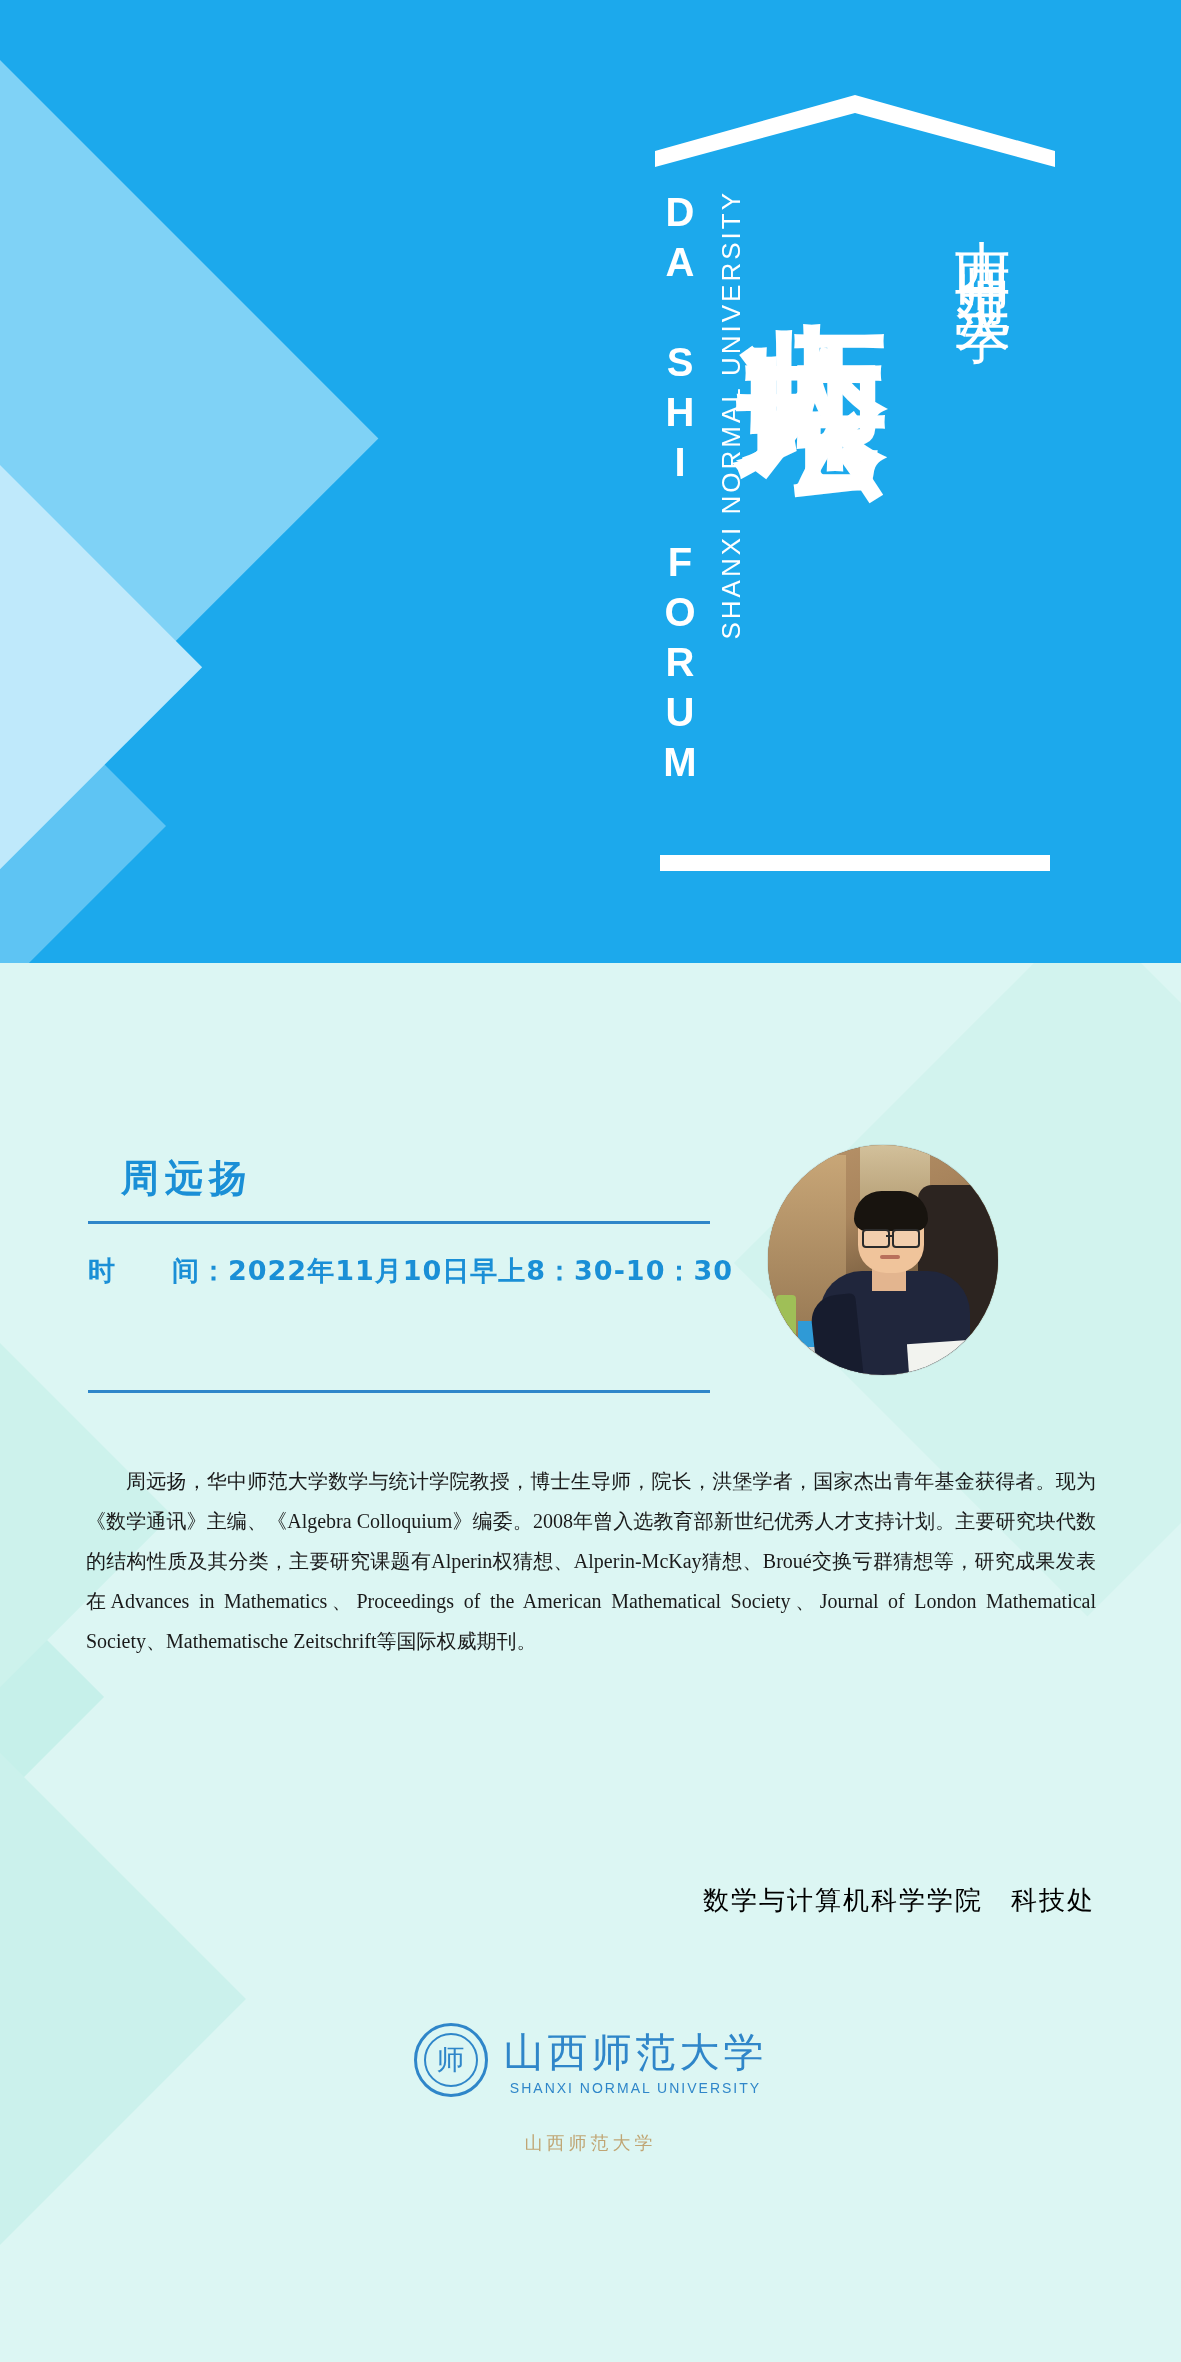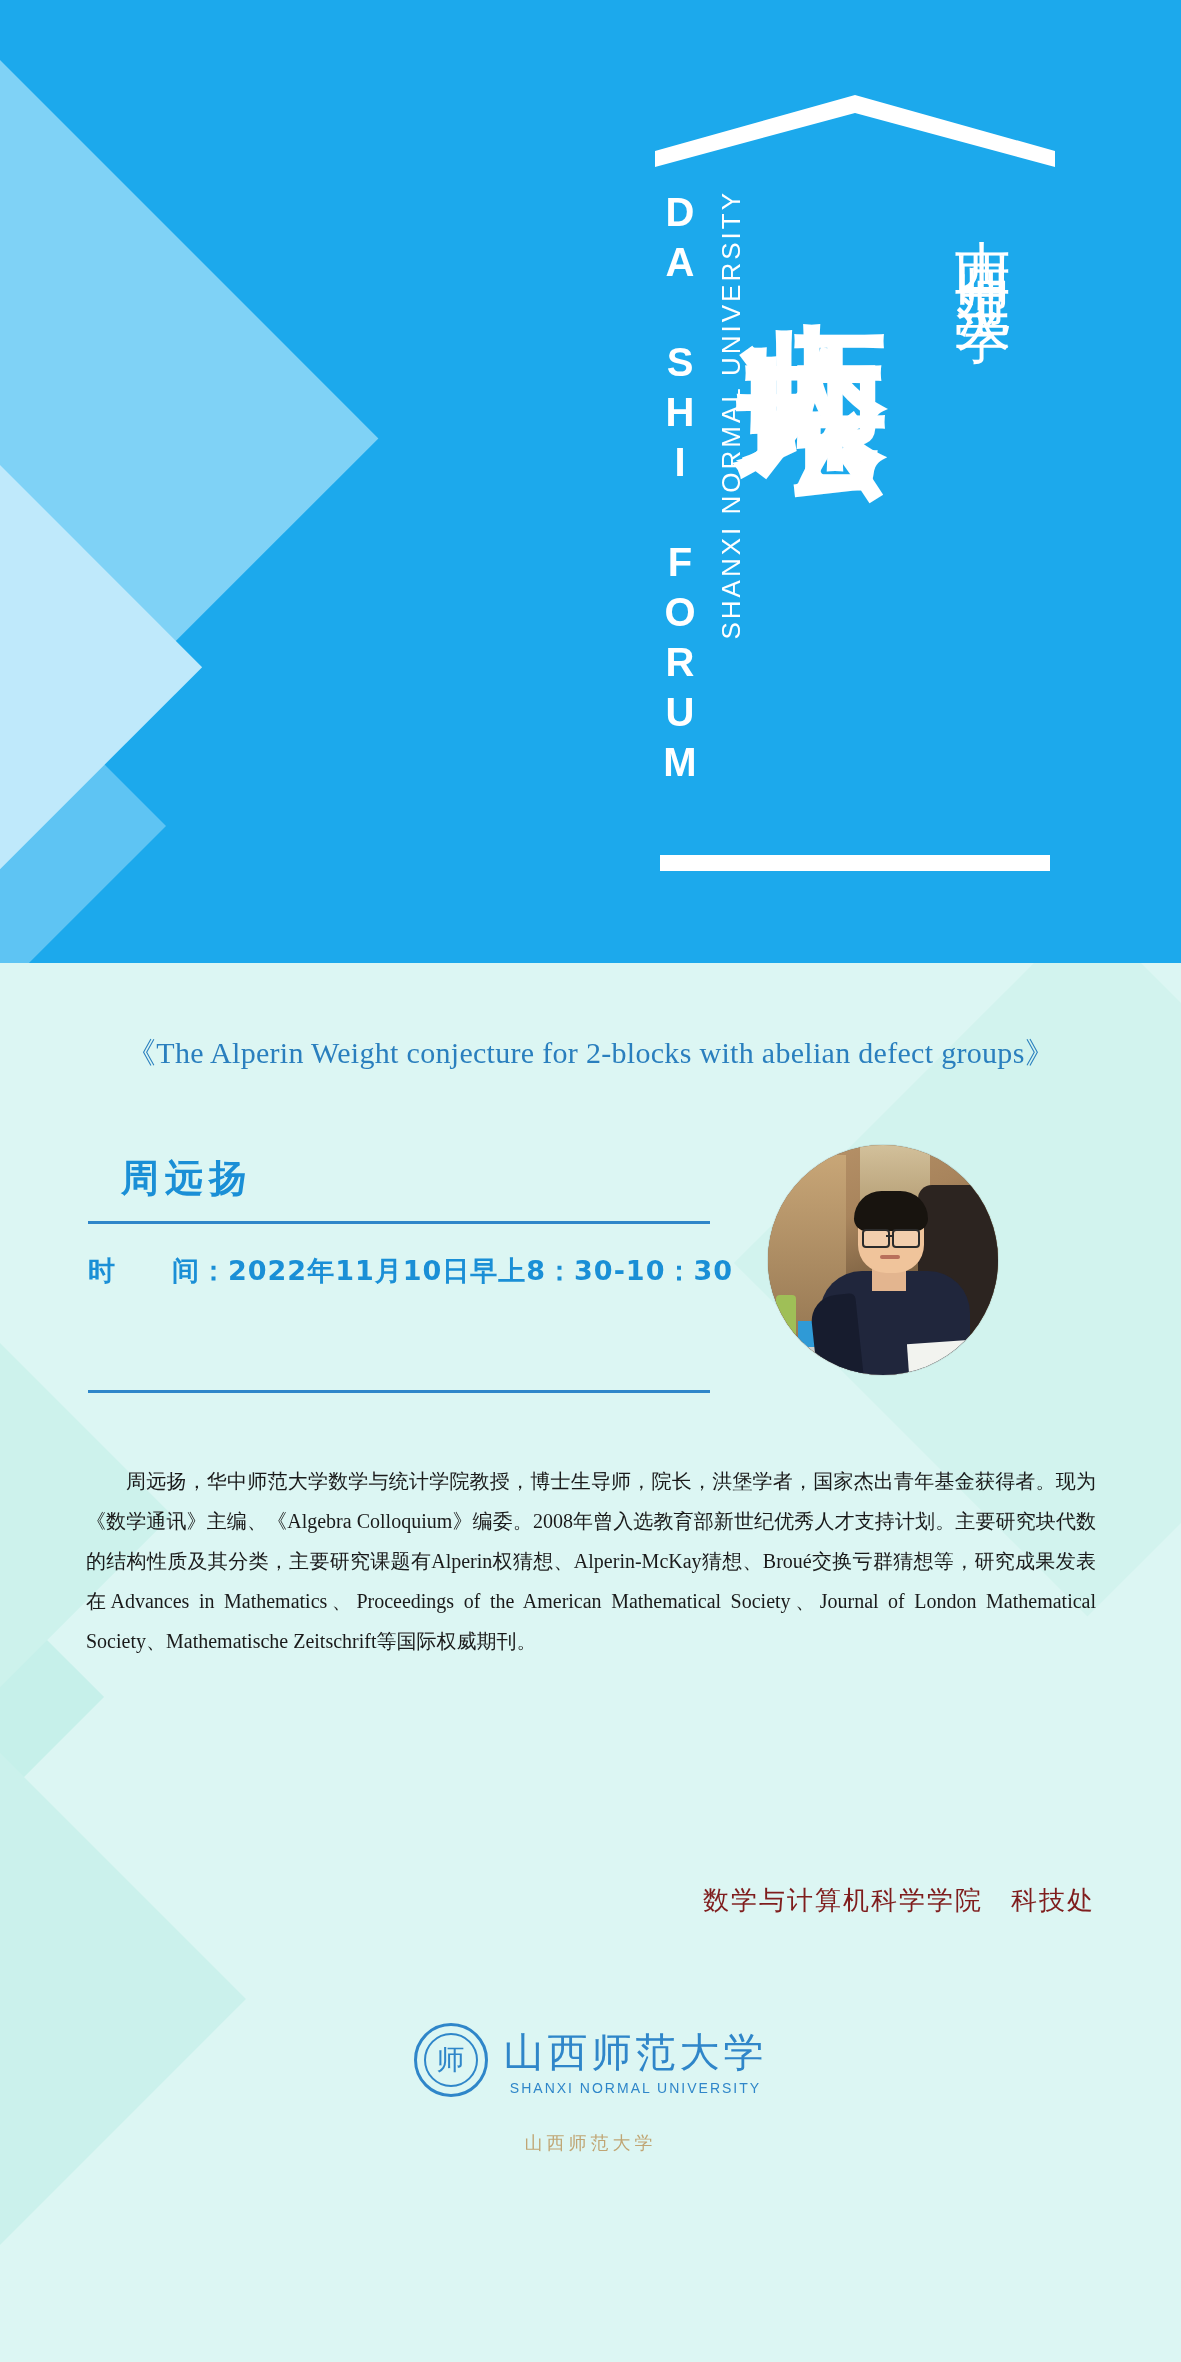--- a/index.html
+++ b/index.html
@@ -320,21 +320,21 @@
     line-height: 2.0;
     text-align: justify;
     text-indent: 2em;
     text-justify: inter-character;
   }
 
   .org-line {
     position: absolute;
     right: 86px;
     top: 920px;
-    color: #7f1d1d;
+    color: #000000;
     font-family: "DejaVu Sans", "Liberation Sans", sans-serif;
     font-size: 26px;
     letter-spacing: 2px;
     margin-left: 16px;
   }
 
   
   .footer {
     position: absolute;
     left: 0;
@@ -421,21 +421,20 @@
 
     <div class="baseline-bar"></div>
   </div>
 
   <div class="body-area">
     <div class="body-wedge-a"></div>
     <div class="body-wedge-b"></div>
     <div class="body-wedge-c"></div>
     <div class="body-wedge-d"></div>
 
-    <div class="talk-title">《The Alperin Weight conjecture for 2-blocks with abelian defect groups》</div>
 
     <div class="speaker-name">周远扬</div>
 
     <div class="rule rule-top"></div>
     <div class="meta-line meta-time">时　　间：2022年11月10日早上8：30-10：30</div>
     <div class="rule rule-bottom"></div>
 
     <div class="portrait">
       <div class="p-wall"></div>
       <div class="p-door"></div>

